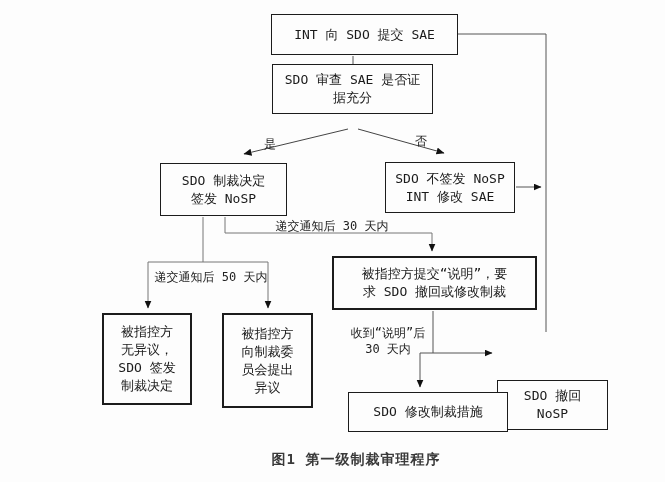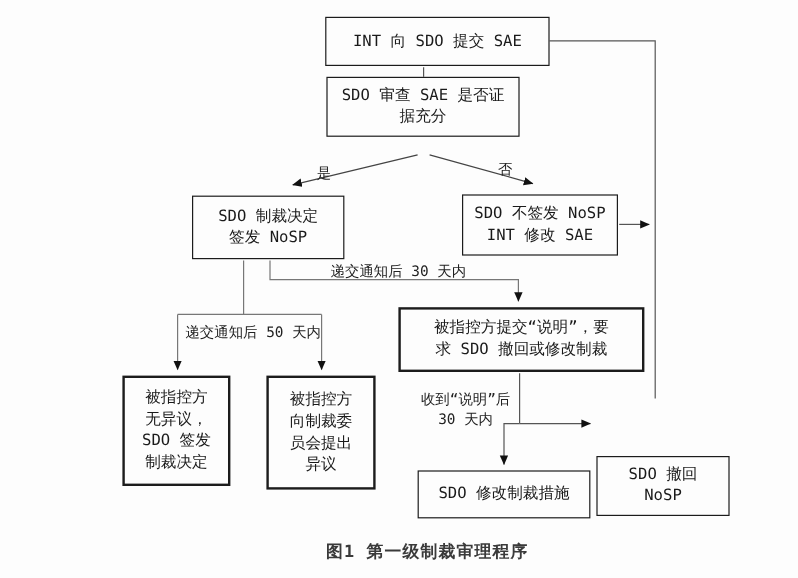--- a/index.html
+++ b/index.html
@@ -100,21 +100,21 @@
 制裁决定</div>
 
   <div class="node thick" style="left:222px;top:313px;width:91px;height:95px;">被指控方
 向制裁委
 员会提出
 异议</div>
 
   <div class="node" style="left:497px;top:332px;width:111px;height:50px;margin-top:48px;">SDO 撤回
 NoSP</div>
 
-  <div class="node" style="left:348px;top:392px;width:144px;height:40px;">SDO 修改制裁措施</div>
+  <div class="node" style="left:348px;top:392px;width:160px;height:40px;">SDO 修改制裁措施</div>
 
   <div class="edge-label" style="left:262px;top:136px;width:16px;">是</div>
 
   <div class="edge-label" style="left:413px;top:133px;width:16px;">否</div>
 
   <div class="edge-label" style="left:272px;top:218px;width:120px;">递交通知后 30 天内</div>
 
   <div class="edge-label" style="left:151px;top:269px;width:120px;">递交通知后 50 天内</div>
 
   <div class="edge-label" style="left:346px;top:325px;width:84px;">收到“说明”后

